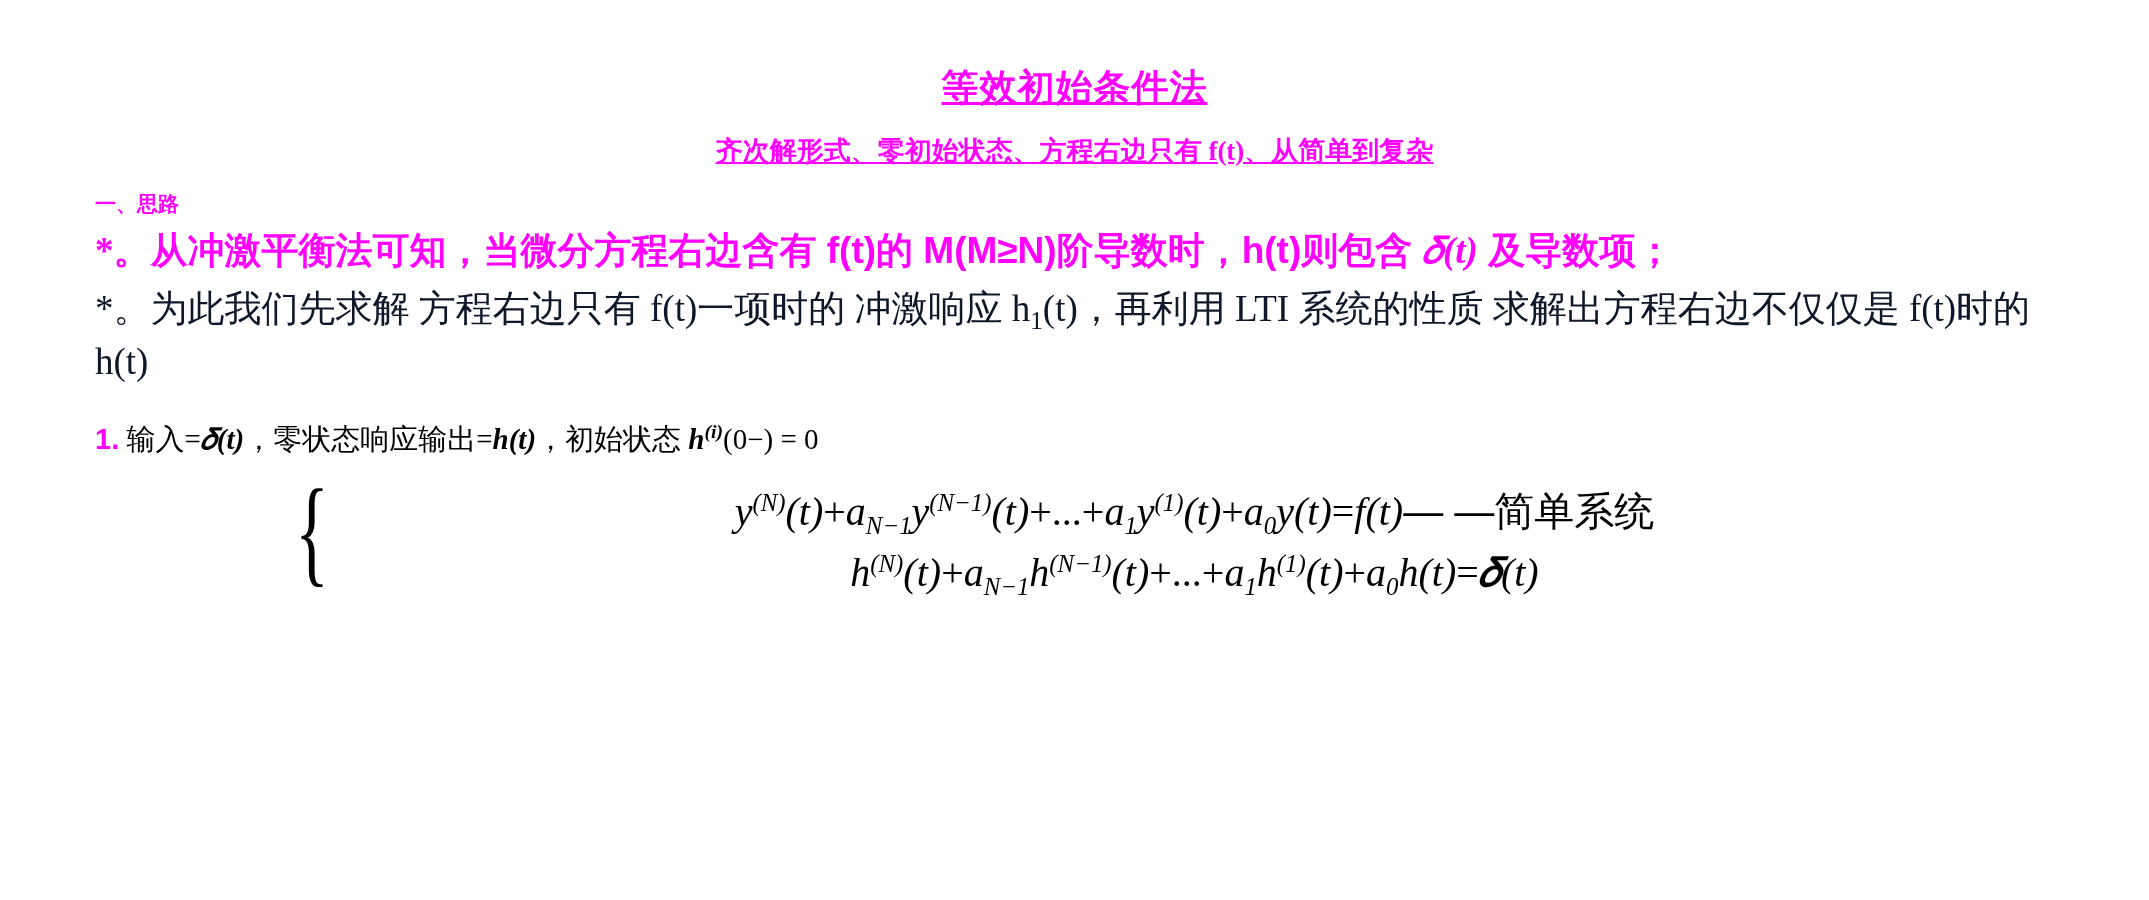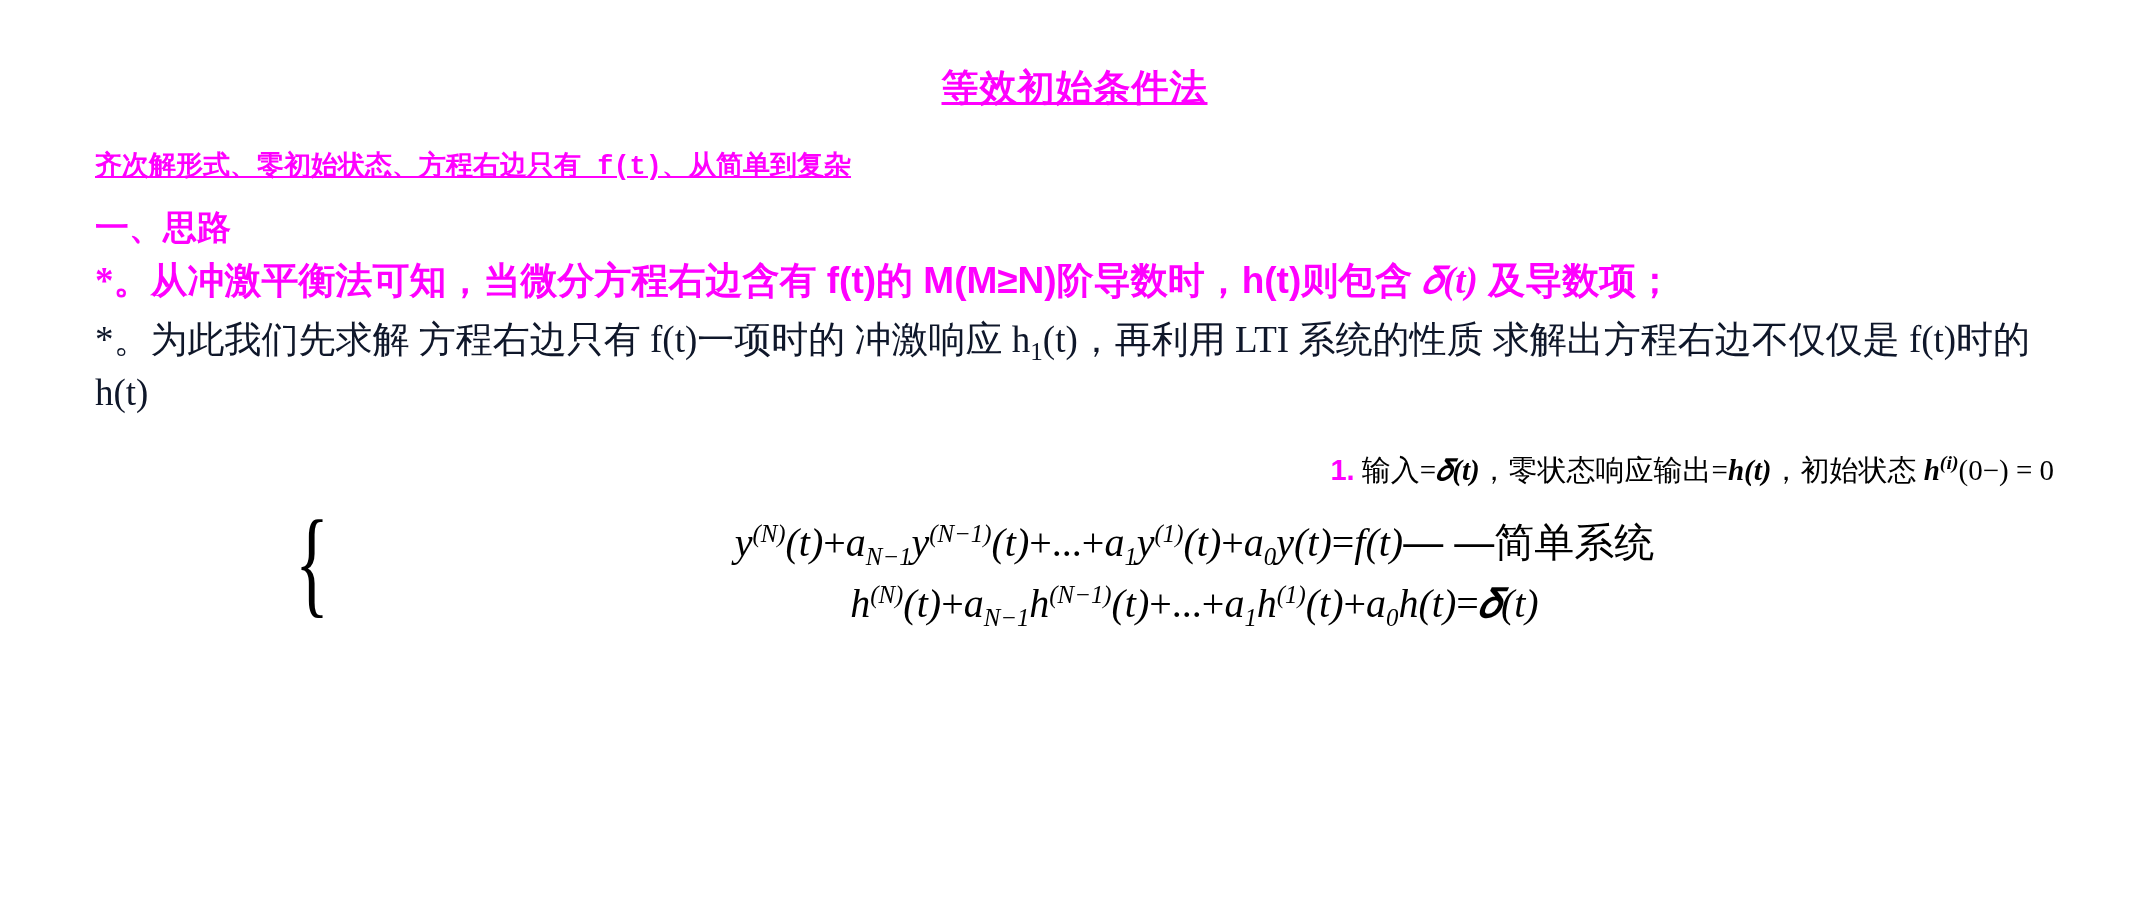--- a/index.html
+++ b/index.html
@@ -26,34 +26,34 @@
     text-align: center;
     font-family: "Liberation Sans", sans-serif;
     font-weight: bold;
     font-size: 37px;
     color: #ff00ff;
     text-decoration: underline;
     letter-spacing: 1px;
     line-height: 1.1;
   }
   .subtitle {
-    margin-top: 44px;
-    text-align: left;
-    font-family: Liberation Mono, monospace;
+    margin-top: 28px;
+    text-align: center;
+    font-family: Liberation Serif, serif;
     font-weight: bold;
     font-size: 27px;
     color: #ff00ff;
     text-decoration: underline;
     line-height: 1.1;
   }
   .section-head {
     margin-top: 26px;
     font-family: "Liberation Sans", sans-serif;
     font-weight: bold;
-    font-size: 34px;
+    font-size: 21px;
     color: #ff00ff;
     line-height: 1.15;
   }
   .section-head.purple {
     color: #cc00cc;
   }
   .line {
     font-size: 37px;
     line-height: 1.32;
     margin-top: 10px;
@@ -89,21 +89,20 @@
   }
   .num-label {
     color: #ff00ff;
     font-weight: bold;
     font-family: "Liberation Sans", sans-serif;
   }
   .item-1 {
     margin-top: 32px;
     font-size: 29px;
     line-height: 1.3;
-    text-align: right;
   }
   .eqblock {
     margin-top: 24px;
     padding-left: 200px;
     position: relative;
   }
   .brace {
     position: absolute;
     left: 200px;
     top: -4px;

